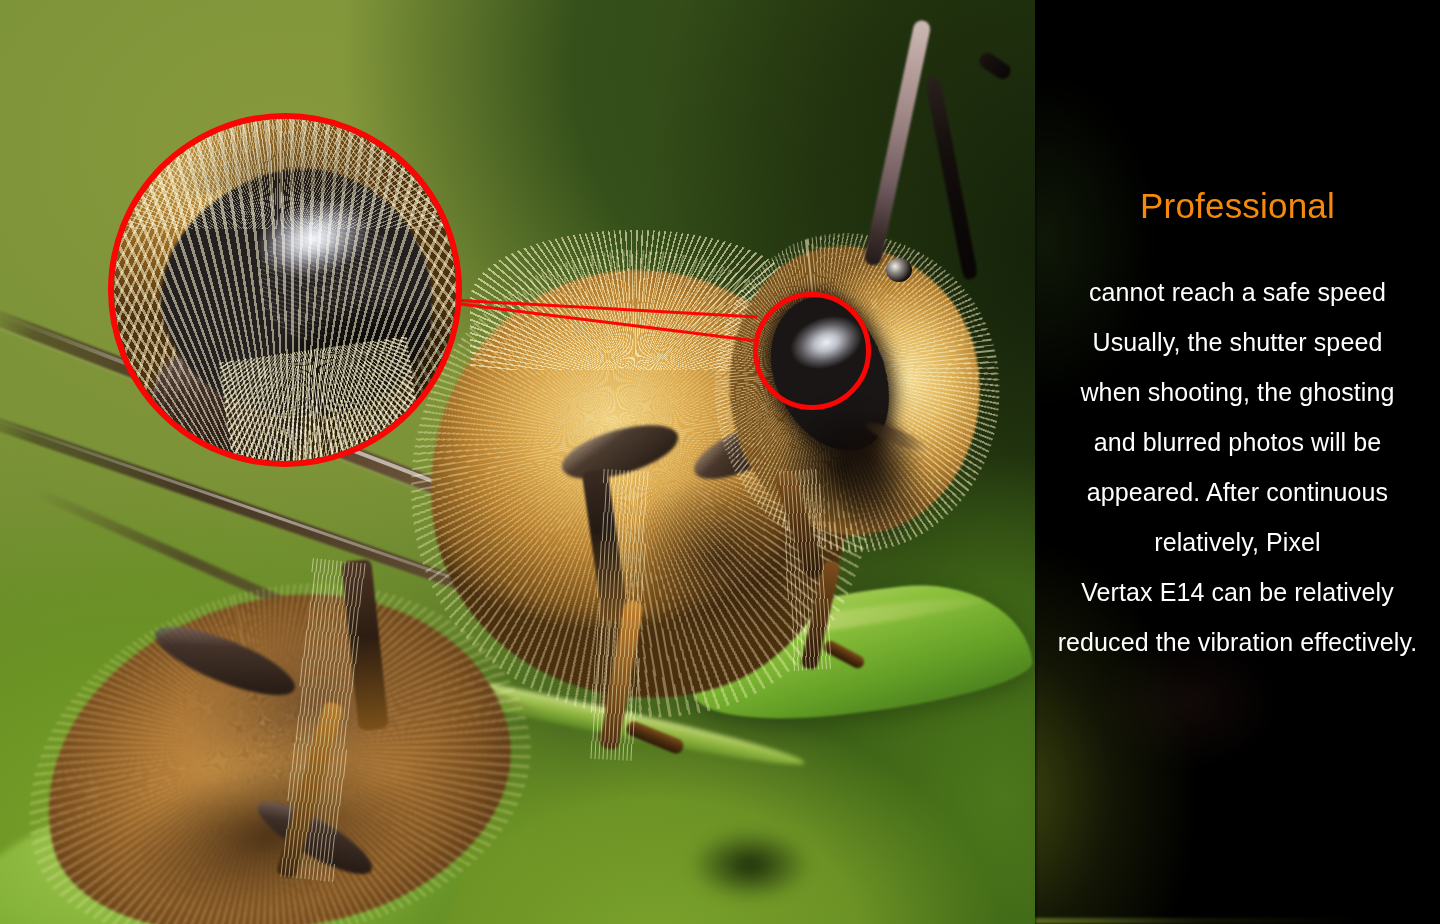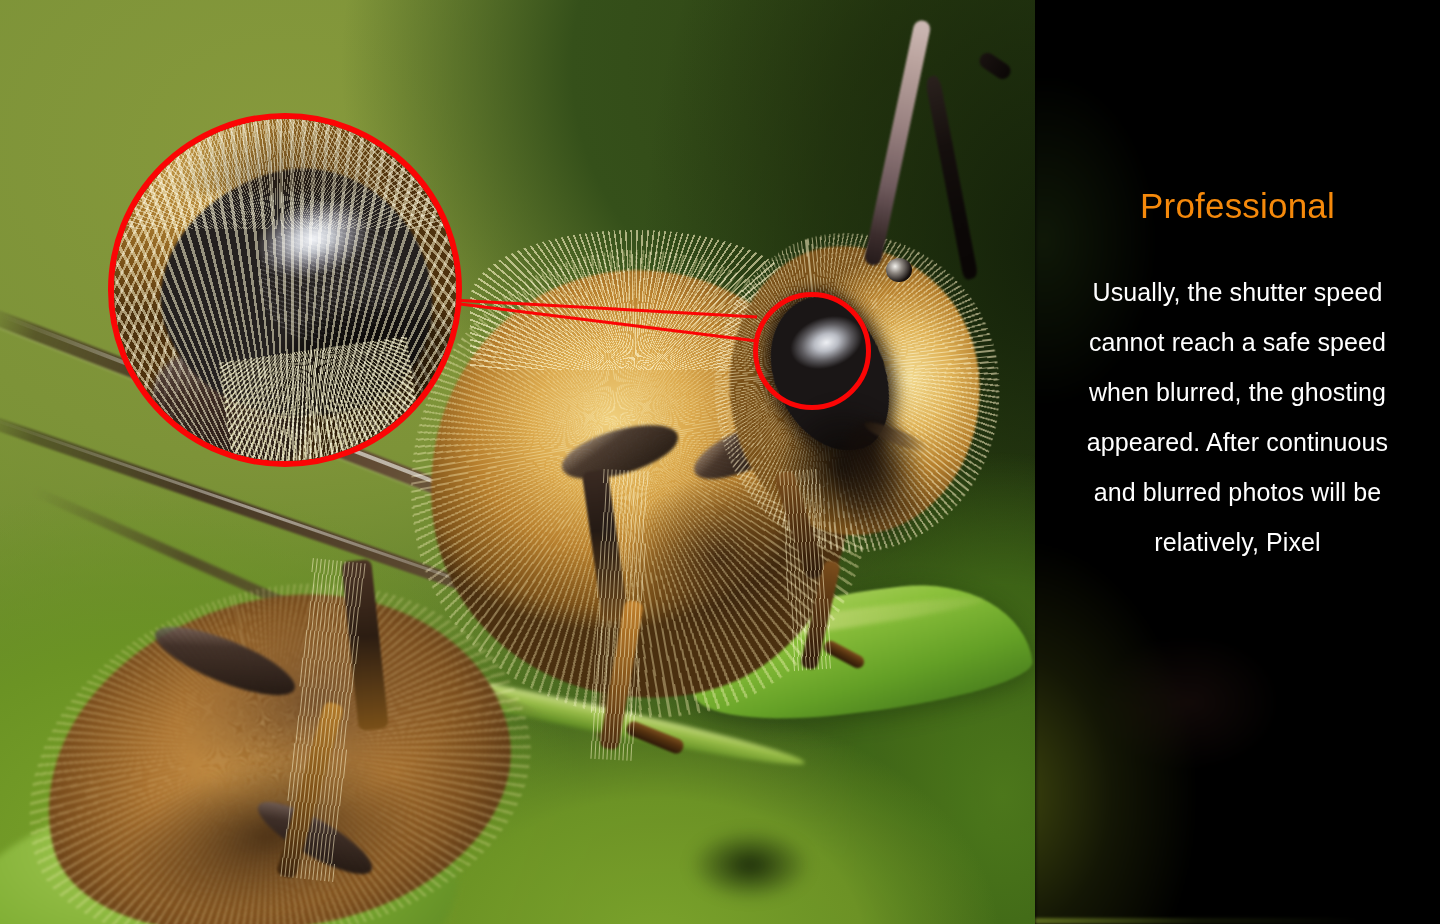--- a/index.html
+++ b/index.html
@@ -625,23 +625,25 @@
   <div id="text-panel">
     <div id="text-panel-glow"></div>
     <div id="text-panel-bottomline"></div>
 
     <div id="text-content">
       <h1 id="headline">
         <span class="hl-line">Professional</span>
       </h1>
 
       <p id="body-copy">
+        <span class="bc-line">cannot reach a safe speed</span>
         <span class="bc-line">Usually, the shutter speed</span>
-        <span class="bc-line">cannot reach a safe speed</span>
-        <span class="bc-line">when blurred, the ghosting</span>
+        <span class="bc-line">when shooting, the ghosting</span>
+        <span class="bc-line">and blurred photos will be</span>
         <span class="bc-line">appeared. After continuous</span>
-        <span class="bc-line">and blurred photos will be</span>
         <span class="bc-line">relatively, Pixel</span>
+        <span class="bc-line">Vertax E14 can be relatively</span>
+        <span class="bc-line">reduced the vibration effectively.</span>
       </p>
     </div>
   </div>
 
 </div>
 
 </body></html>

